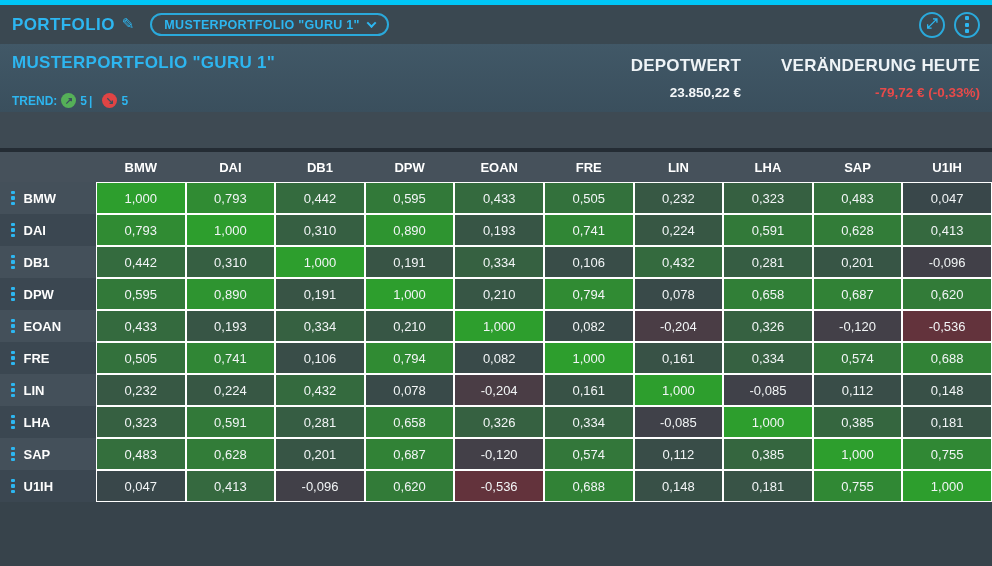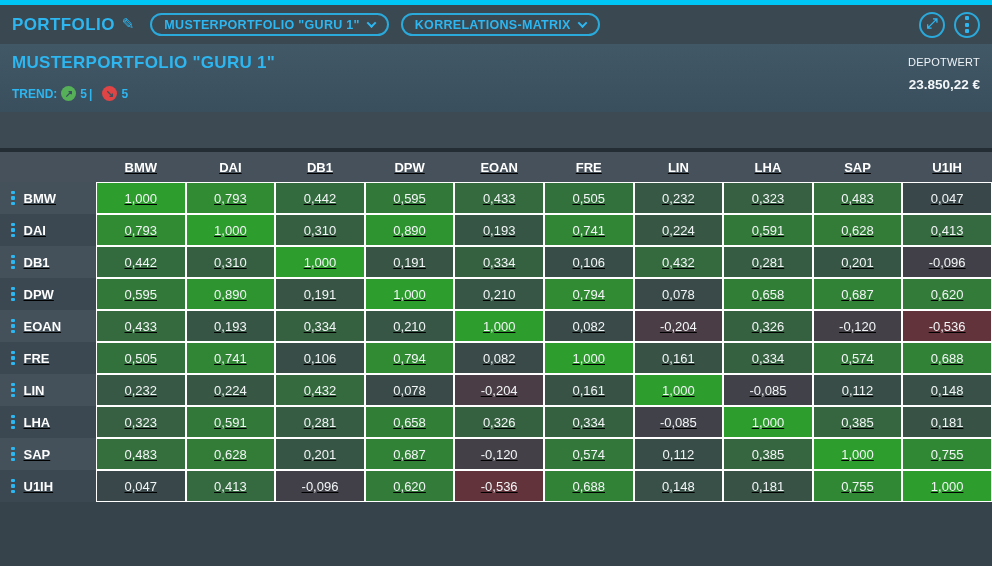--- a/index.html
+++ b/index.html
@@ -21,39 +21,39 @@
   .circle-btn { width:26px; height:26px; border:2px solid #2aa9db; border-radius:50%; margin-left:9px;
                 display:flex; align-items:center; justify-content:center; color:#2db6f0; cursor:pointer; }
   .expand-glyph { font-size:14px; font-weight:bold; transform:translateY(-1px); }
   .kebab { display:flex; flex-direction:column; }
   .kdot { width:4px; height:4px; background:#2db6f0; margin:1.2px 0; border-radius:1px; }
 
   
   .header { height:68px; background:linear-gradient(180deg,#415867,#3a4f5d); display:flex; justify-content:space-between; padding:0 12px; }
   .header-left { padding-top:9px; }
   .portfolio-title { color:#2db6f0; font-size:17px; font-weight:bold; letter-spacing:.3px; }
-  .trend-line { margin-top:13px; display:flex; align-items:center; font-size:12px; font-weight:bold; color:#2db6f0; }
+  .trend-line { margin-top:20px; display:flex; align-items:center; font-size:12px; font-weight:bold; color:#2db6f0; }
   .trend-ico { width:15px; height:15px; border-radius:50%; display:inline-flex; align-items:center; justify-content:center;
                font-size:10px; color:#3a4f5d; margin:0 4px; font-weight:bold; }
   .trend-up-ico { background:#55b058; }
   .trend-down-ico { background:#e04444; }
   .trend-sep { margin:0 6px 0 2px; }
   .header-right { display:flex; padding-top:12px; }
   .stat { text-align:right; margin-left:40px; }
-  .stat-label { color:#eef3f6; font-size:11px; font-weight:normal; letter-spacing:.2px; }
+  .stat-label { color:#eef3f6; font-size:17px; font-weight:bold; letter-spacing:.2px; }
   .stat-value { margin-top:9px; font-size:13.5px; font-weight:bold; color:#f4f7f9; }
   .stat-value.neg { color:#e84a4a; }
 
   
   .filterbar { height:36px; background:#3e4a53; display:flex; align-items:center; justify-content:space-between; padding:0 12px; }
   .zeitraum { color:#2db6f0; font-size:13.5px; font-weight:bold; }
   .gap-bar { height:4px; background:#242c34; }
 
   
-  .matrix { width:100%;text-decoration:underline; }
+  .matrix { width:100%; }
   .m-row { display:flex; }
   .m-corner, .m-label { width:96px; flex:0 0 96px; }
   .m-head-row { height:30px; background:#46515b; }
   .m-col-head { flex:1; display:flex; align-items:center; justify-content:center;
                 color:#fff; font-size:13px; font-weight:bold; }
   .m-label { display:flex; align-items:center; padding-left:11px; color:#fdfdfd; font-size:13px; font-weight:bold; }
   .m-row:nth-child(even) .m-label { background:#44505a; }
   .m-row:nth-child(odd) .m-label { background:#3b4751; }
   .m-head-row .m-corner { background:#46515b; }
   .drag-handle { display:flex; flex-direction:column; margin-right:9px; cursor:grab; }
@@ -66,24 +66,20 @@
 
 <div class="top-strip"></div>
 
 <div class="topbar">
   <span class="app-title">PORTFOLIO</span>
   <span class="pencil">✎</span>
   <span class="pill">
     <span>MUSTERPORTFOLIO "GURU 1"</span>
     <span class="chev"></span>
   </span>
-  <span class="pill">
-    <span>KORRELATIONS-MATRIX</span>
-    <span class="chev"></span>
-  </span>
   <span class="topbar-right">
     <span class="circle-btn">
       <span class="expand-glyph">⤢</span>
     </span>
     <span class="circle-btn">
       <span class="kebab">
         <span class="kdot"></span>
           <span class="kdot"></span>
           <span class="kdot"></span>
       </span>
@@ -101,20 +97,24 @@
       <span class="trend-sep">|</span>
       <span class="trend-ico trend-down-ico">↘</span>
       <span>5</span>
     </div>
   </div>
   <div class="header-right">
     <div class="stat">
       <div class="stat-label">DEPOTWERT</div>
       <div class="stat-value">23.850,22 €</div>
     </div>
+    <div class="stat">
+      <div class="stat-label">VERÄNDERUNG HEUTE</div>
+      <div class="stat-value neg">-79,72 € (-0,33%)</div>
+    </div>
   </div>
 </div>
 
 <div class="filterbar">
 </div>
 
 <div class="gap-bar"></div>
 
 <div class="matrix" id="matrix">
     <div class="m-row m-head-row">

